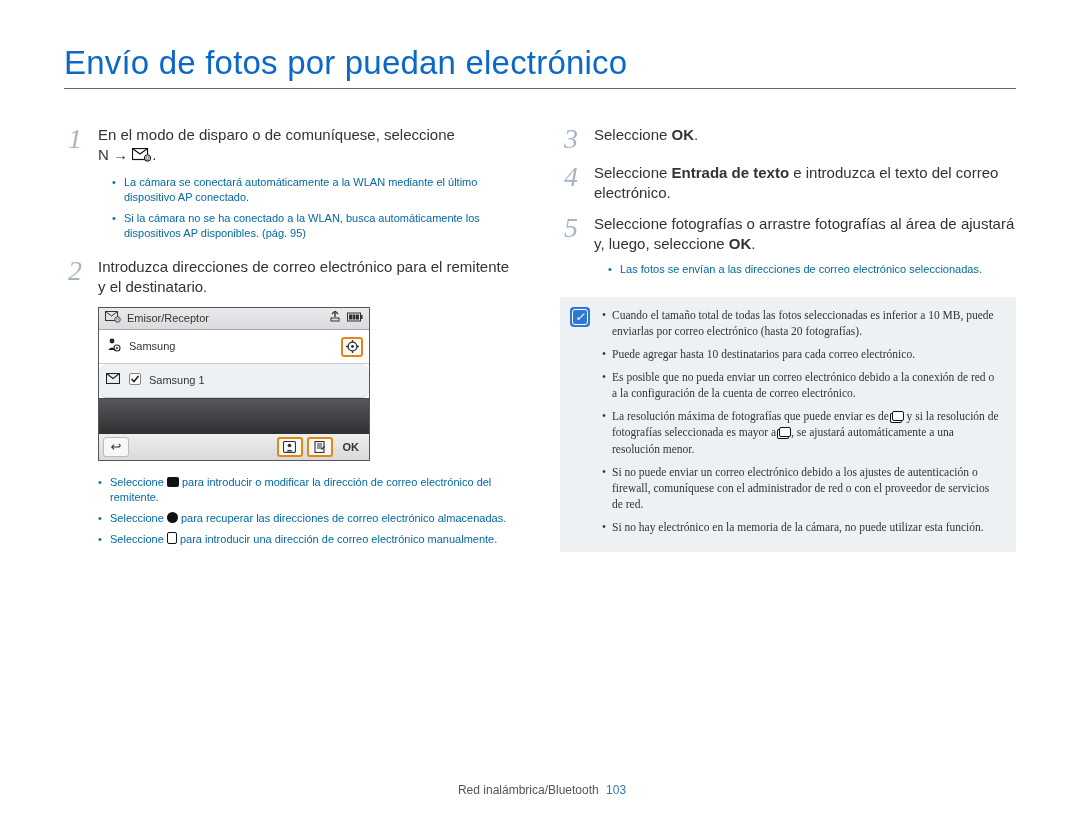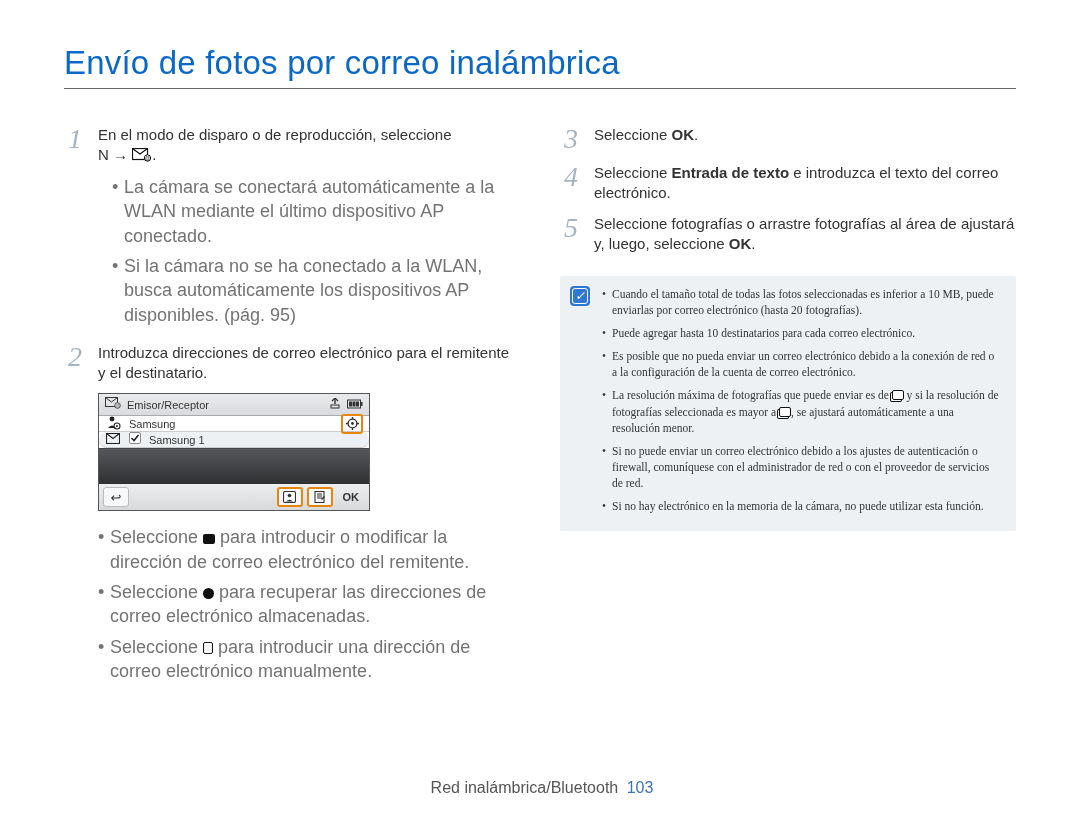--- a/index.html
+++ b/index.html
@@ -6,75 +6,75 @@
   html, body { width: 1080px; height: 815px; background: #fff; font-family: Arial, Helvetica, sans-serif; color: #222; }
   .page { padding: 44px 64px 24px 64px; position: relative; height: 100%; }
   h1 { color: #0b68c7; font-weight: 400; font-size: 33px; letter-spacing: 0.2px; }
   .rule { border: 0; border-top: 1.5px solid #666; margin-top: 6px; }
   .cols { display: flex; gap: 40px; margin-top: 36px; }
   .col { flex: 1; font-size: 15px; line-height: 1.35; color: #333; }
   .step { display: flex; gap: 12px; margin-bottom: 10px; }
   .step-num { font-family: Georgia, 'Times New Roman', serif; font-style: italic; font-size: 28px; color: #a6b3c0; line-height: 1; width: 22px; flex-shrink: 0; text-align: center; }
   .step-body { flex: 1; }
   .sub-bullets { margin-top: 8px; margin-left: 14px; list-style: none; }
-  .sub-bullets li { position: relative; padding-left: 12px; font-size: 18px; color: #737373; margin-bottom: 6px; line-height: 1.35; }
+  .sub-bullets li { position: relative; padding-left: 12px; font-size: 11px; color: #0369a1; margin-bottom: 6px; line-height: 1.35; }
   .sub-bullets li::before { content: "•"; position: absolute; left: 0; }
   strong { font-weight: 700; }
   .arrow { font-family: Arial; }
   .icon-inline { display: inline-block; vertical-align: -2px; }
 
   
   .ss { width: 272px; border: 1px solid #555; margin: 10px 0 14px 34px; font-size: 11px; background: #fff; }
   .ss-header { display: flex; align-items: center; height: 22px; background: linear-gradient(#e9eaec,#d9dbde); border-bottom: 1px solid #aaa; padding: 0 6px; gap: 6px; }
   .ss-header .spacer { flex: 1; }
-  .ss-row { display: flex; align-items: center; height: 16px; border-bottom: 1px solid #ccc; padding: 0 6px; gap: 8px; background: #fff; }
+  .ss-row { display: flex; align-items: center; height: 34px; border-bottom: 1px solid #ccc; padding: 0 6px; gap: 8px; background: #fff; }
   .ss-row .left-ic { width: 16px; text-align: center; color: #333; }
   .ss-row.sel { background: #eef1f4; border-radius: 8px; }
   .ss-gear { border: 2px solid #e8850b; border-radius: 3px; width: 22px; height: 20px; display: inline-flex; align-items: center; justify-content: center; }
   .ss-empty { height: 36px; background: linear-gradient(#56575a,#2f3032); border-top: 1px solid #444; }
   .ss-footer { display: flex; align-items: center; height: 26px; background: linear-gradient(#eceeef,#d7d9db); padding: 0 4px; gap: 4px; }
   .ss-btn { width: 26px; height: 20px; background: #f7f8f9; border: 1px solid #bbb; border-radius: 3px; display: inline-flex; align-items: center; justify-content: center; font-size: 11px; }
   .ss-btn.hl { border: 2px solid #e8850b; }
   .ss-ok { padding: 0 6px; font-weight: 700; font-size: 11px; }
   .ss-footer .spacer { flex: 1; }
   .back-arrow { font-size: 13px; }
 
   
   .note { display: flex; gap: 12px; background: #eef1f4; border-radius: 2px; padding: 10px 14px 10px 10px; margin-top: 14px; }
   .note-icon { width: 20px; height: 20px; border-radius: 4px; background: #2e78d2; color: #fff; font-size: 12px; display: flex; align-items: center; justify-content: center; flex-shrink: 0; font-style: italic; font-family: Georgia, serif; position: relative; }
   .note-icon::before { content: ""; position: absolute; inset: 2px; border: 1px solid #fff; border-radius: 3px; pointer-events: none; }
   .note ul { list-style: none; font-family: Liberation Serif, serif; }
   .note li { position: relative; padding-left: 10px; font-size: 11.5px; color: #333; line-height: 1.4; margin-bottom: 7px; }
   .note li::before { content: "•"; position: absolute; left: 0; }
 
-  .footer-line { position: absolute; bottom: 18px; left: 4px; right: 0; text-align: center; font-size: 16px; color: #555; }
+  .footer-line { position: absolute; bottom: 18px; left: 4px; right: 0; text-align: center; font-size: 12px; color: #555; }
   .footer-line .pg { color: #3a74b6; margin-left: 4px; }
 
   
   .g-mail { font-size: 14px; }
   .blk { display:inline-block; width:12px; height:10px; background:#111; border-radius:2px; vertical-align:-1px; }
   .blk.round { border-radius:50%; width:11px; height:11px; }
   .blk.doc { width:10px; height:12px; background:#fff; border:1.2px solid #111; position:relative; }
   .blk.thumb { width:12px; height:10px; border:1.2px solid #111; background:#fff; box-shadow: -2px 2px 0 -1px #fff, -2px 2px 0 0 #111; }
 </style>
 </head>
 <body>
 
 <div class="page">
-  <h1>Envío de fotos por correo inalámbrica</h1>
+  <h1>Envío de fotos por puedan electrónico</h1>
   <hr class="rule">
 
   <div class="cols">
 
     <div class="col">
 
       <div class="step">
         <div class="step-num">1</div>
         <div class="step-body">
-          <span>En el modo de disparo o de reproducción, seleccione </span><br>
+          <span>En el modo de disparo o de comuníquese, seleccione </span><br>
           <span>N</span>
           <span class="arrow">→</span>
           <span class="icon-inline g-mail">
             <svg width="20" height="14" viewBox="0 0 20 14">
                 <rect x="0.5" y="0.5" width="15" height="11" fill="none" stroke="#111" stroke-width="1.2"></rect>
                 <path d="M0.5 0.5 L8 6 L15.5 0.5" fill="none" stroke="#111" stroke-width="1.2"></path>
                 <circle cx="15.5" cy="10" r="3.2" fill="#fff" stroke="#111" stroke-width="1"></circle>
                 <text x="15.5" y="12.2" font-size="5" text-anchor="middle" fill="#111">@</text>
               </svg>
           </span><span>.</span>
@@ -211,20 +211,21 @@
         <div class="step-body">
           <span>Seleccione </span><strong>Entrada de texto</strong><span> e introduzca el texto del correo electrónico.</span>
         </div>
       </div>
 
       <div class="step">
         <div class="step-num">5</div>
         <div class="step-body">
           <span>Seleccione fotografías o arrastre fotografías al área de ajustará y, luego, seleccione </span><strong>OK</strong><span>.</span>
           <ul class="sub-bullets">
+            <li>Las fotos se envían a las direcciones de correo electrónico seleccionadas.</li>
           </ul>
         </div>
       </div>
 
       <div class="note">
         <div class="note-icon">✓</div>
         <ul>
           <li>Cuando el tamaño total de todas las fotos seleccionadas es inferior a 10 MB, puede enviarlas por correo electrónico (hasta 20 fotografías).</li>
           <li>Puede agregar hasta 10 destinatarios para cada correo electrónico.</li>
           <li>Es posible que no pueda enviar un correo electrónico debido a la conexión de red o a la configuración de la cuenta de correo electrónico.</li>

